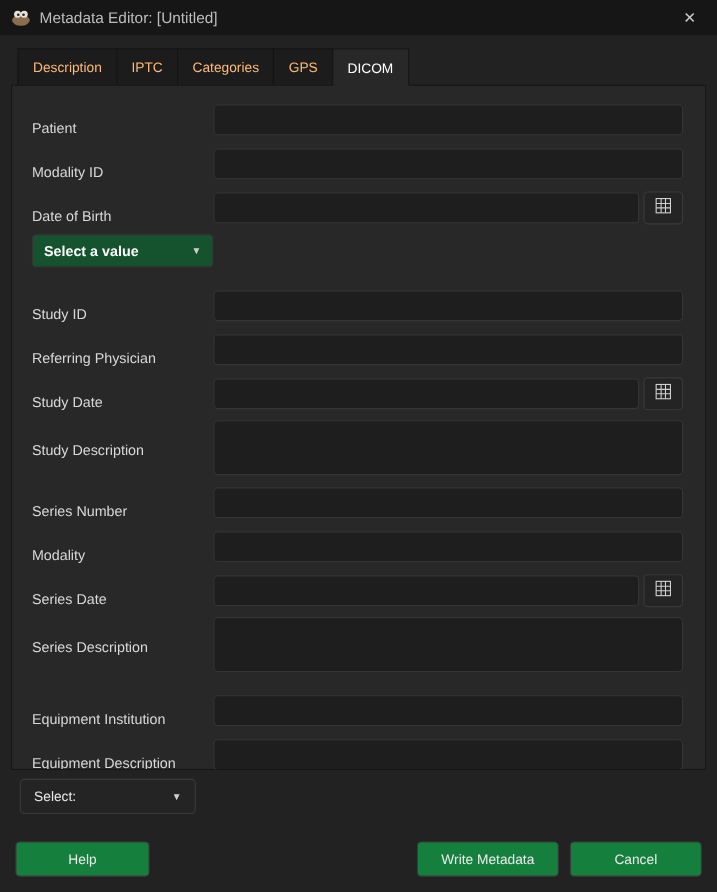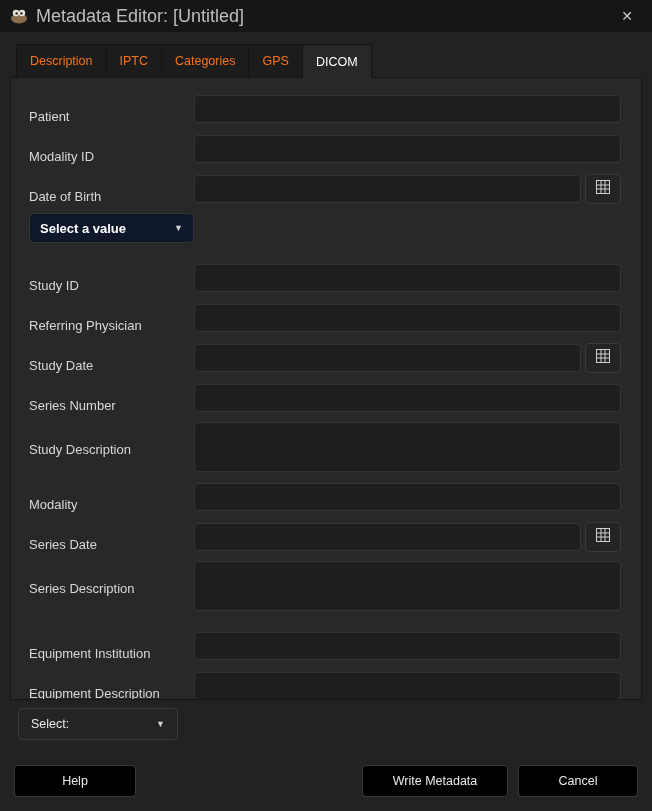--- a/index.html
+++ b/index.html
@@ -8,34 +8,34 @@
     width: 652px; height: 811px; background: #222222;
     display: flex; flex-direction: column; overflow: hidden;
     margin: 0 auto;
   }
   
   .titlebar {
     height: 32px; background: #161616; flex: 0 0 auto;
     display: flex; align-items: center; padding: 0 10px; gap: 8px;
   }
   .app-icon { width: 18px; height: 16px; display: flex; align-items: center; }
-  .title { color: #bdbdbd; font-size: 18px; flex: 1; white-space: nowrap; }
+  .title { color: #bdbdbd; font-size: 14px; flex: 1; white-space: nowrap; }
   .close-btn {
     background: none; border: none; color: #c8c8c8; font-size: 14px;
     width: 30px; height: 28px; cursor: pointer; line-height: 28px; text-align: center;
     font-family: inherit;
   }
   
   .tabbar {
     margin: 12px 10px 0 10px; padding-left: 6px;
     display: flex; align-items: flex-end; position: relative; z-index: 2;
   }
   .tab {
     padding: 0 13px; height: 33px; line-height: 33px; font-size: 12.5px;
-    color: #f97316; background: #1c1c1c; border: 1px solid #141414;
+    color: #fdba74; background: #1c1c1c; border: 1px solid #141414;
     border-bottom: none; cursor: pointer; white-space: nowrap;
   }
   .tab + .tab { border-left: none; }
   .tab.active {
     background: #282828; color: #ffffff; height: 34px; line-height: 34px;
     margin-bottom: -1px; border-bottom: 1px solid #282828;
   }
   
   .panel {
     margin: 0 10px; height: 623px; flex: 0 0 auto;
@@ -57,21 +57,21 @@
     outline: none;
   }
   .date-wrap { display: flex; gap: 4px; align-items: center; }
   .date-wrap .inp { flex: 1; }
   .cal-btn {
     width: 36px; height: 30px; flex: 0 0 auto;
     background: #242424; border: 1px solid #3a3a3a; border-radius: 4px;
     display: flex; align-items: center; justify-content: center; cursor: pointer;
   }
   .select-field {
-    height: 30px; background: #0f172a; border: 1px solid #353535; border-radius: 4px;
+    height: 30px; background: #14532d; border: 1px solid #353535; border-radius: 4px;
     display: flex; align-items: center; padding: 0 10px;
     color: #ffffff; font-size: 13px; font-weight: bold; cursor: pointer;
   }
   .arrow { margin-left: auto; color: #cfcfcf; font-size: 9px; line-height: 1; }
   .ta {
     height: 50px; width: 100%; resize: none;
     background: #1e1e1e; border: 1px solid #353535; border-radius: 4px;
     color: #ffffff; font-size: 13px; padding: 4px 8px; font-family: inherit;
     outline: none;
   }
@@ -82,26 +82,26 @@
     background: #242424; border: 1px solid #3a3a3a; border-radius: 4px;
     color: #e8e8e8; font-size: 12.5px; display: flex; align-items: center;
     padding: 0 12px; cursor: pointer; font-family: inherit;
   }
   
   .footer {
     margin-top: auto; flex: 0 0 auto;
     display: flex; align-items: center; gap: 10px; padding: 0 14px 14px 14px;
   }
   .btn {
-    height: 32px; background: #000000; border: 1px solid #3a3a3a; border-radius: 4px;
+    height: 32px; background: #15803d; border: 1px solid #3a3a3a; border-radius: 4px;
     color: #eaeaea; font-size: 12.5px; cursor: pointer; font-family: inherit;
     padding: 0 18px;
   }
   .btn.help { width: 122px; }
-  .btn.write { width: 146px; }
+  .btn.write { width: 129px; }
   .btn.cancel { width: 120px; }
   .spacer { flex: 1; }
 </style>
 </head>
 <body>
 
 <div class="window">
 
   <div class="titlebar">
     <span class="app-icon">
@@ -183,28 +183,28 @@
               <line x1="1.5" y1="6" x2="14.5" y2="6"></line>
               <line x1="1.5" y1="10" x2="14.5" y2="10"></line>
               <line x1="6" y1="1.5" x2="6" y2="14.5"></line>
               <line x1="10" y1="1.5" x2="10" y2="14.5"></line>
             </svg>
           </span>
         </button>
       </div>
     </div>
 
-    <div class="row">
-      <label class="lbl">Series Number</label>
-      <input class="inp" value="" style="">
-    </div>
-
     <div class="row ta-row">
       <label class="lbl">Study Description</label>
       <textarea class="ta" style=""></textarea>
+    </div>
+
+    <div class="row">
+      <label class="lbl">Series Number</label>
+      <input class="inp" value="" style="">
     </div>
 
     <div class="row">
       <label class="lbl">Modality</label>
       <input class="inp" value="" style="">
     </div>
 
     <div class="row">
       <label class="lbl">Series Date</label>
       <div class="date-wrap">

